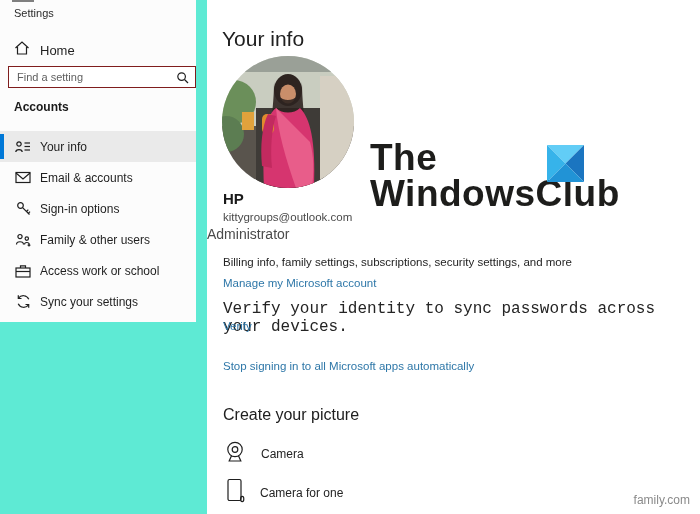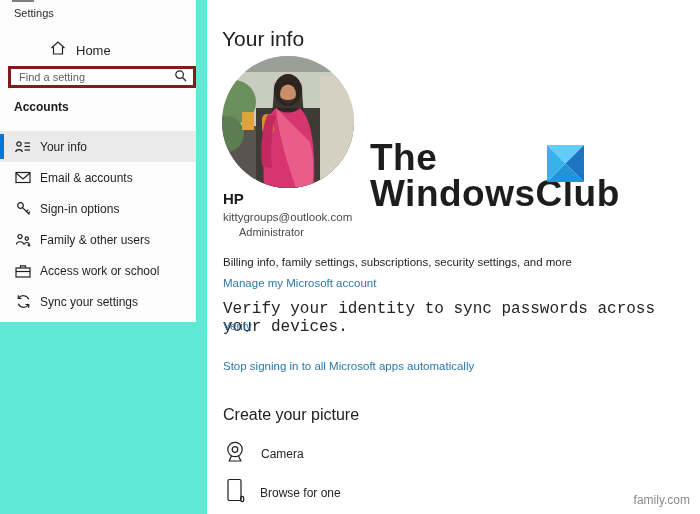--- a/index.html
+++ b/index.html
@@ -3,42 +3,42 @@
 <meta charset="utf-8">
 <style>
   * { margin:0; padding:0; box-sizing:border-box; }
   body { font-family:"Liberation Sans", sans-serif; background:#fff; }
   .canvas { position:relative; width:700px; height:514px; background:#5eead4; overflow:hidden; }
 
   
   .sidebar-panel { position:absolute; left:0; top:0; width:196px; height:322px; background:#fcfcfc; }
   .crop-mark { position:absolute; left:12px; top:0; width:22px; height:2px; background:#4a4a4a; opacity:.7; }
   .app-title { position:absolute; left:14px; top:7px; font-size:11px; color:#2b2b2b; }
-  .home-row { position:absolute; left:0; top:36px; width:224px; height:28px; display:flex; align-items:center; cursor:pointer;padding-left:36px; }
+  .home-row { position:absolute; left:0; top:36px; width:224px; height:28px; display:flex; align-items:center; cursor:pointer; }
   .home-row .ic { margin-left:14px; }
   .home-row .lbl { margin-left:10px; font-size:13px; color:#1f1f1f; }
-  .search-box { position:absolute; left:8px; top:66px; width:188px; height:22px; background:#fff; border:3px solid #7f1d1d; display:flex; }
+  .search-box { position:absolute; left:8px; top:66px; width:188px; height:22px; background:#fff; border:1px solid #7f1d1d; display:flex; align-items:center; }
   .search-box input { flex:1; border:none; outline:none; font-size:11px; color:#1f1f1f; padding-left:8px; background:transparent; font-family:"Liberation Sans", sans-serif; }
   .search-box input::placeholder { color:#5f5f5f; opacity:1; }
   .search-box .mag { margin-right:6px; display:flex; }
   .section-head { position:absolute; left:14px; top:100px; font-size:12px; font-weight:bold; color:#1a1a1a; }
   .nav { position:absolute; left:0; top:131px; width:196px; }
   .nav-item { position:relative; height:31px; display:flex; align-items:center; cursor:pointer; }
   .nav-item .ic { margin-left:15px; width:16px; display:flex; justify-content:center; }
   .nav-item .lbl { margin-left:9px; font-size:12px; color:#1f1f1f; }
   .nav-item.selected { background:#eaeaea; }
   .nav-item.selected::before { content:""; position:absolute; left:0; top:3px; bottom:3px; width:4px; background:#0078d7; }
 
   
   .main-panel { position:absolute; left:207px; top:0; width:493px; height:514px; background:#ffffff; }
   .page-title { position:absolute; left:15px; top:27px; font-size:21px; font-weight:400; color:#202020; }
   .avatar { position:absolute; left:15px; top:56px; width:132px; height:132px; border-radius:50%; overflow:hidden; }
   .acct-name { position:absolute; left:16px; top:190px; font-size:15px; font-weight:bold; color:#1a1a1a; }
   .acct-email { position:absolute; left:16px; top:211px; font-size:11.5px; color:#4a4a4a; }
-  .acct-role { position:absolute; left:32px; top:226px; font-size:11px; color:#4a4a4a; }
+  .acct-role { position:absolute; left:0; top:226px; font-size:14px; color:#4a4a4a; }
   .billing { position:absolute; left:16px; top:256px; font-size:11.5px; color:#242424; }
   .link { color:#2e77a8; font-size:11.5px; cursor:pointer; }
   .manage-link { position:absolute; left:16px; top:277px; }
   .verify-text { position:absolute; left:16px; top:300px; font-size:16px; color:#242424;font-family:Liberation Mono, monospace; }
   .verify-link { position:absolute; left:16px; top:320px; }
   .stop-link { position:absolute; left:16px; top:360px; }
   .create-head { position:absolute; left:16px; top:406px; font-size:16px; font-weight:400; color:#202020; }
   .camera-row { position:absolute; left:16px; top:440px; display:flex; align-items:center; cursor:pointer; }
   .camera-row .lbl, .browse-row .lbl { margin-left:14px; font-size:12px; color:#242424; }
   .browse-row { position:absolute; left:19px; top:478px; display:flex; align-items:center; cursor:pointer; }
@@ -199,21 +199,21 @@
       <span class="lbl">Camera</span>
     </div>
 
     <div class="browse-row">
       <span>
         <svg class="icon" width="20" height="26" viewBox="0 0 20 26">
             <rect x="2" y="1.5" width="13" height="21" rx="1.5"></rect>
             <ellipse cx="16.2" cy="21" rx="1.6" ry="2.6"></ellipse>
           </svg>
       </span>
-      <span class="lbl">Browse for one</span>
+      <span class="lbl">Camera for one</span>
     </div>
 
     <div class="brand">
       <div class="brand-text">The</div>
       <div class="brand-text">WindowsClub</div>
       <span class="brand-square">
         <svg width="37" height="37" viewBox="0 0 37 37">
           <polygon points="0,0 37,0 18.5,18.5" fill="#62cdf6"></polygon>
           <polygon points="0,0 18.5,18.5 0,37" fill="#36b3ea"></polygon>
           <polygon points="37,0 18.5,18.5 37,37" fill="#1b75c0"></polygon>

